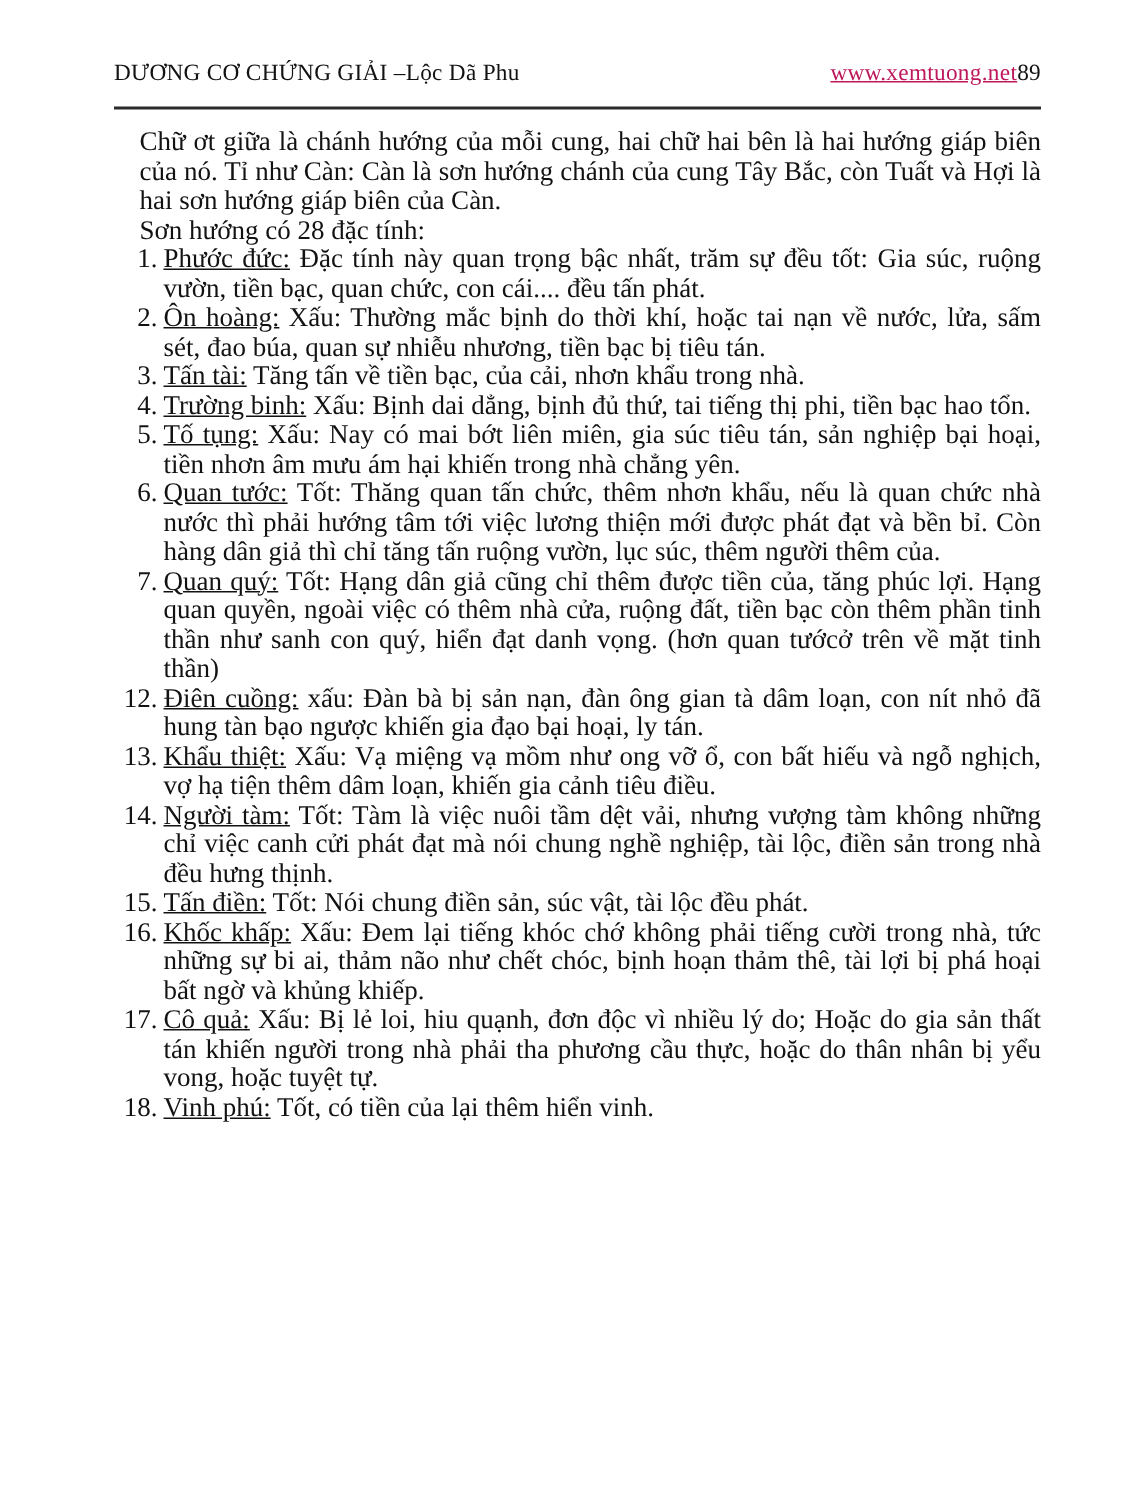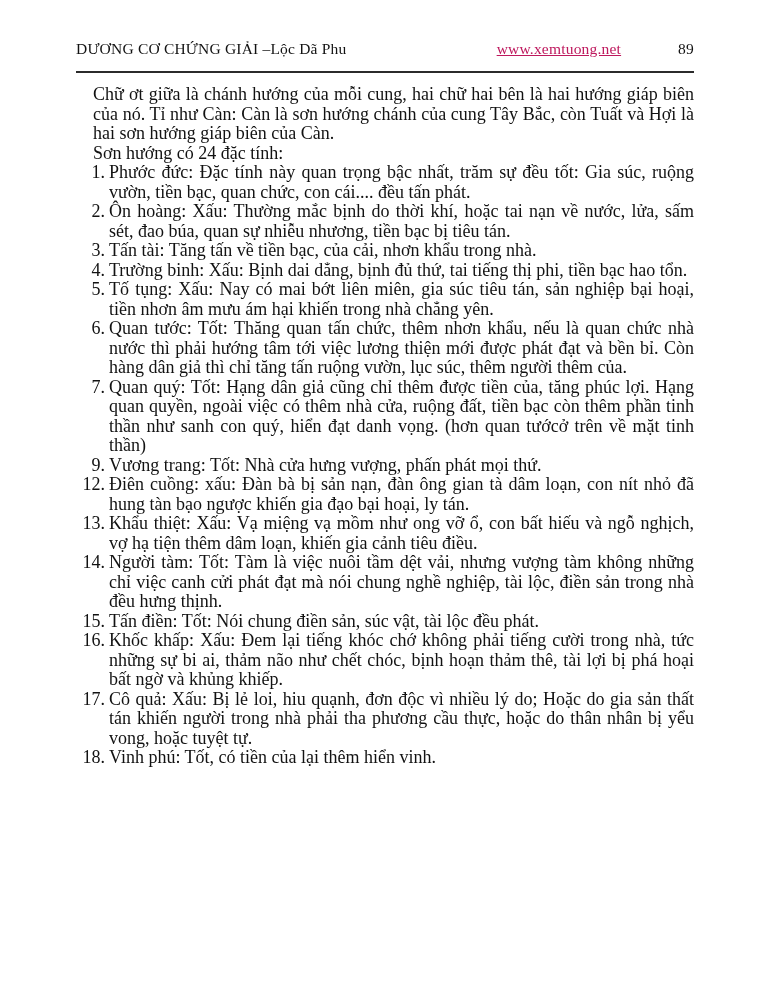--- a/index.html
+++ b/index.html
@@ -28,68 +28,68 @@
     padding-bottom: 13px;
     border-bottom: 2px solid #2b2b2b;
     white-space: nowrap;
   }
   .header .title { flex: 1; }
   .header .link {
     color: #be185d;
     text-decoration: underline;
     cursor: pointer;
   }
-  .header .pageno { margin-left: 57px; }
+  .header .pageno { }
   .content {
     margin-top: 12px;
     font-size: 18px;
     line-height: 19.5px;
     text-align: justify;
   }
   .para { margin: 0 0 0 17px; }
   .list { margin: 0; }
   .li {
     padding-left: 33px;
     text-indent: -33px;
   }
   .num {
     display: inline-block;
     width: 29px;
     text-align: right;
     text-indent: 0;
     white-space: pre;
   }
   .term {
+    text-decoration: underline;
     padding-left: 4px;
   }
 </style>
 </head>
 <body>
 
 <div class="page">
 
   <div class="header">
     <span class="title">DƯƠNG CƠ CHỨNG GIẢI –Lộc Dã Phu</span>
     <a class="link">www.xemtuong.net</a>
     <span class="pageno">89</span>
   </div>
 
   <div class="content">
     <p class="para">Chữ ơt giữa là chánh hướng của mỗi cung, hai chữ hai bên là hai hướng giáp biên của nó. Tỉ như Càn: Càn là sơn hướng chánh của cung Tây Bắc, còn Tuất và Hợi là hai sơn hướng giáp biên của Càn.</p>
-    <p class="para">Sơn hướng có 24 đặc tính:</p>
+    <p class="para">Sơn hướng có 28 đặc tính:</p>
 
     <div class="list">
       <div class="li"><span class="num">1.</span><span class="term">Phước đức:</span><span class="desc"> Đặc tính này quan trọng bậc nhất, trăm sự đều tốt: Gia súc, ruộng vườn, tiền bạc, quan chức, con cái.... đều tấn phát.</span></div>
       <div class="li"><span class="num">2.</span><span class="term">Ôn hoàng:</span><span class="desc"> Xấu: Thường mắc bịnh do thời khí, hoặc tai nạn về nước, lửa, sấm sét, đao búa, quan sự nhiễu nhương, tiền bạc bị tiêu tán.</span></div>
       <div class="li"><span class="num">3.</span><span class="term">Tấn tài:</span><span class="desc"> Tăng tấn về tiền bạc, của cải, nhơn khẩu trong nhà.</span></div>
       <div class="li"><span class="num">4.</span><span class="term">Trường binh:</span><span class="desc"> Xấu: Bịnh dai dẳng, bịnh đủ thứ, tai tiếng thị phi, tiền bạc hao tổn.</span></div>
       <div class="li"><span class="num">5.</span><span class="term">Tố tụng:</span><span class="desc"> Xấu: Nay có mai bớt liên miên, gia súc tiêu tán, sản nghiệp bại hoại, tiền nhơn âm mưu ám hại khiến trong nhà chẳng yên.</span></div>
       <div class="li"><span class="num">6.</span><span class="term">Quan tước:</span><span class="desc"> Tốt: Thăng quan tấn chức, thêm nhơn khẩu, nếu là quan chức nhà nước thì phải hướng tâm tới việc lương thiện mới được phát đạt và bền bỉ. Còn hàng dân giả thì chỉ tăng tấn ruộng vườn, lục súc, thêm người thêm của.</span></div>
       <div class="li"><span class="num">7.</span><span class="term">Quan quý:</span><span class="desc"> Tốt: Hạng dân giả cũng chỉ thêm được tiền của, tăng phúc lợi. Hạng quan quyền, ngoài việc có thêm nhà cửa, ruộng đất, tiền bạc còn thêm phần tinh thần như sanh con quý, hiển đạt danh vọng. (hơn quan tướcở trên về mặt tinh thần)</span></div>
-      <div class="li"><span class="num">9.</span><span class="term">Vương trang:</span><span class="desc"> Tốt: Nhà cửa hưng vượng, phấn phát mọi thứ.</span></div>
       <div class="li"><span class="num">12.</span><span class="term">Điên cuồng:</span><span class="desc">  xấu: Đàn bà bị sản nạn, đàn ông gian tà dâm loạn, con nít nhỏ đã hung tàn bạo ngược khiến gia đạo bại hoại, ly tán.</span></div>
       <div class="li"><span class="num">13.</span><span class="term">Khẩu thiệt:</span><span class="desc"> Xấu: Vạ miệng vạ mồm như ong vỡ ổ, con bất hiếu và ngỗ nghịch, vợ hạ tiện thêm dâm loạn, khiến gia cảnh tiêu điều.</span></div>
       <div class="li"><span class="num">14.</span><span class="term">Người tàm:</span><span class="desc"> Tốt: Tàm là việc nuôi tầm dệt vải, nhưng vượng tàm không những chỉ việc canh cửi phát đạt mà nói chung nghề nghiệp, tài lộc, điền sản trong nhà đều hưng thịnh.</span></div>
       <div class="li"><span class="num">15.</span><span class="term">Tấn điền:</span><span class="desc"> Tốt: Nói chung điền sản, súc vật, tài lộc đều phát.</span></div>
       <div class="li"><span class="num">16.</span><span class="term">Khốc khấp:</span><span class="desc"> Xấu: Đem lại tiếng khóc chớ không phải tiếng cười trong nhà, tức những sự bi ai, thảm não như chết chóc, bịnh hoạn thảm thê, tài lợi bị phá hoại bất ngờ và khủng khiếp.</span></div>
       <div class="li"><span class="num">17.</span><span class="term">Cô quả:</span><span class="desc"> Xấu: Bị lẻ loi, hiu quạnh, đơn độc vì nhiều lý do; Hoặc do gia sản thất tán khiến người trong nhà phải tha phương cầu thực, hoặc do thân nhân bị yểu vong, hoặc tuyệt tự.</span></div>
       <div class="li"><span class="num">18.</span><span class="term">Vinh phú:</span><span class="desc"> Tốt, có tiền của lại thêm hiển vinh.</span></div>
     </div>
   </div>
 

